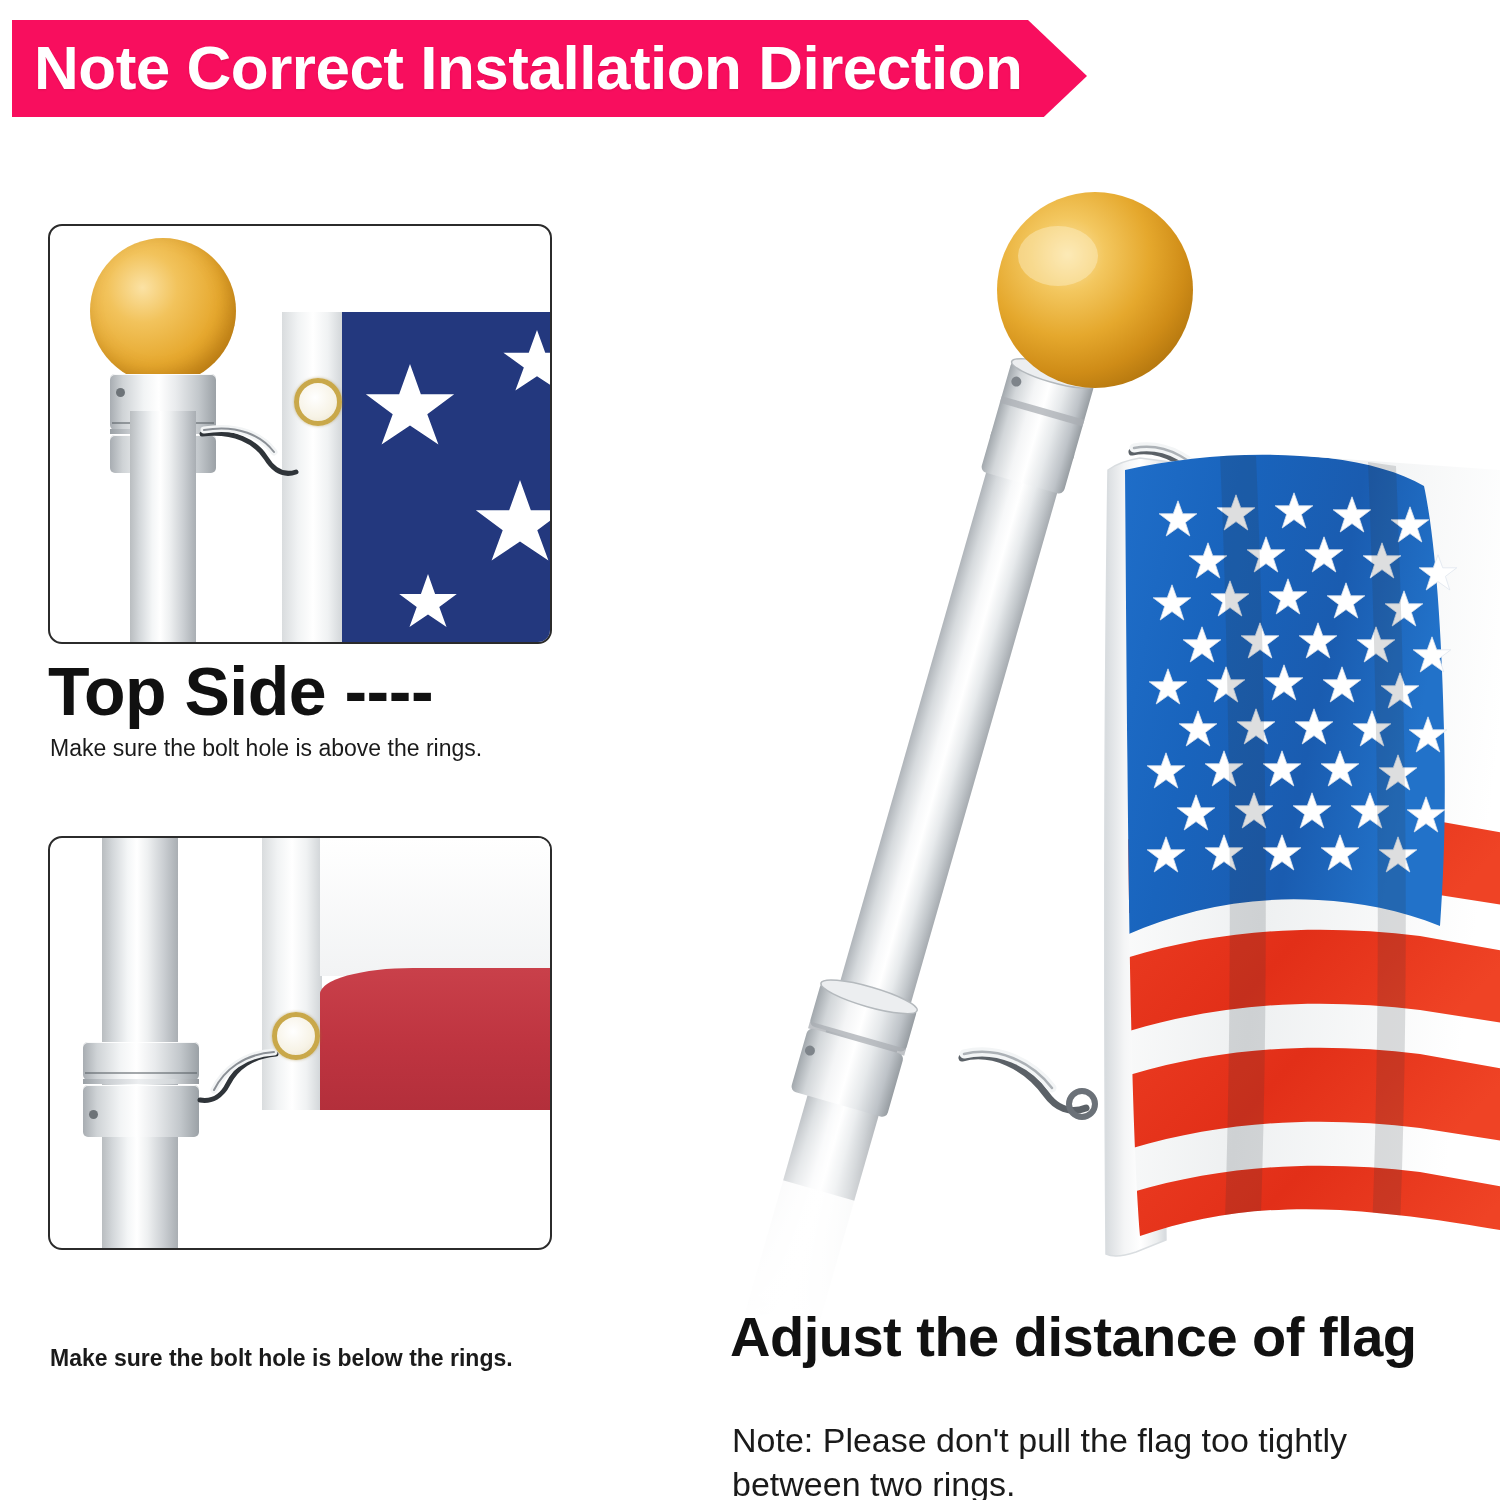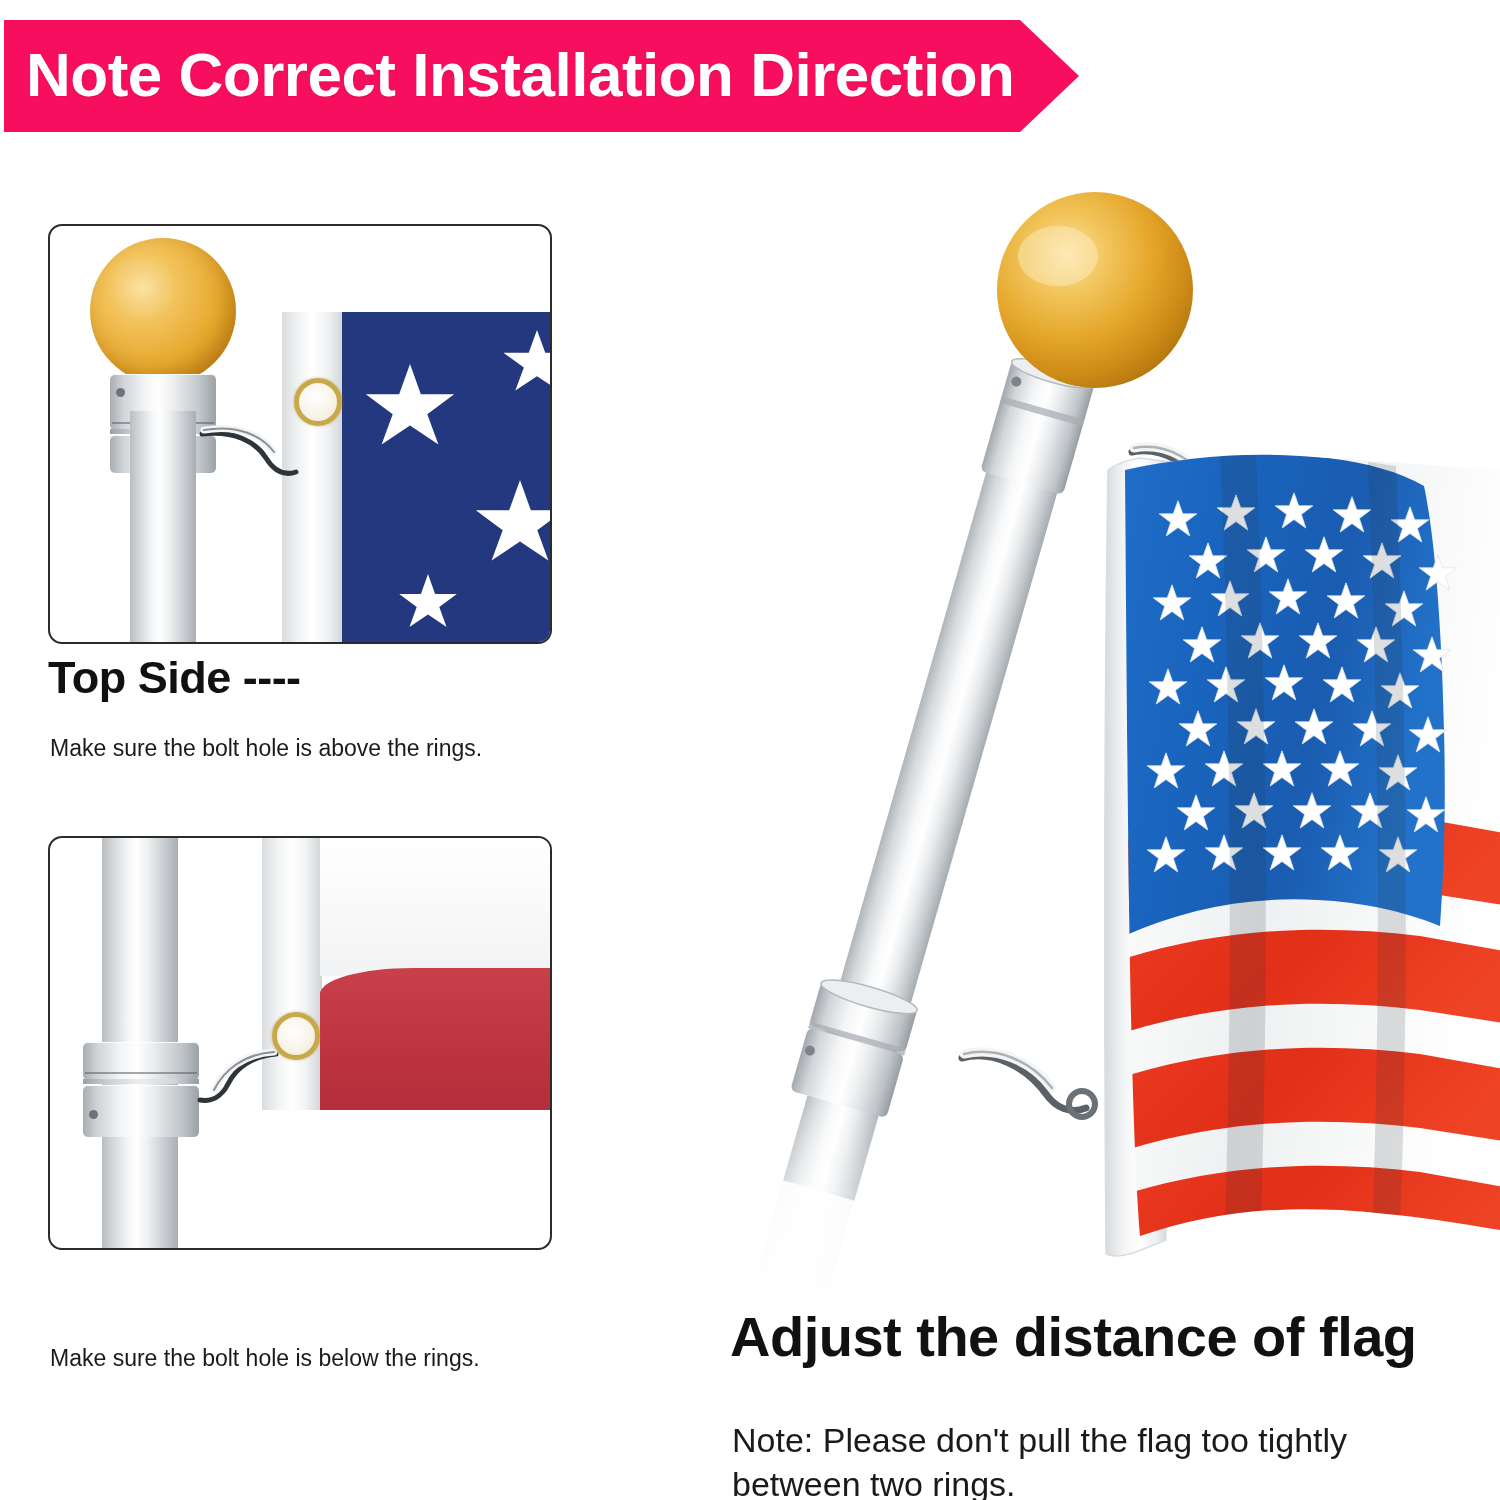--- a/index.html
+++ b/index.html
@@ -11,22 +11,22 @@
   }
   #page {
     position: relative;
     width: 1500px; height: 1500px;
     background: #ffffff;
   }
 
   
   .banner {
     position: absolute;
-    left: 4px; top: 20px;
-    width: 1075px; height: 112px;
+    left: 12px; top: 20px;
+    width: 1075px; height: 97px;
   }
   .banner-shape {
     position: absolute;
     inset: 0;
     background: #f80e5e;
     clip-path: polygon(0 0, 1016px 0, 1075px 56px, 1016px 112px, 0 112px);
   }
   .banner-text {
     position: absolute;
     left: 22px; top: 50%;
@@ -135,36 +135,36 @@
     background: #ffffff;
     clip-path: polygon(50% 0%, 61.8% 34.5%, 98% 34.5%, 68.8% 57%, 80.9% 91.5%,
                        50% 70%, 19.1% 91.5%, 31.2% 57%, 2% 34.5%, 38.2% 34.5%);
   }
 
   
   .cap-title {
     position: absolute;
     color: #111111;
     font-weight: bold;
-    font-size: 45px;
+    font-size: 68px;
     letter-spacing: -0.5px;
     white-space: nowrap;
     font-family: "Liberation Sans Narrow", "Liberation Sans", sans-serif;
   }
   .cap-body {
     position: absolute;
     color: #1a1a1a;
     font-size: 23px;
     line-height: 1.30;
     font-family: "Liberation Sans Narrow", "Liberation Sans", sans-serif;
   }
   #cap-top-title    { left: 48px;  top: 652px; }
   #cap-top-body     { left: 50px;  top: 734px; width: 660px; }
   #cap-bottom-title { left: 48px;  top: 1262px; }
-  #cap-bottom-body  { left: 50px;  top: 1344px; width: 660px; }
+  #cap-bottom-body  { left: 50px;  top: 1344px; width: 660px; font-weight: bold; }
   #cap-main-title   { left: 730px; top: 1304px; font-size: 56px; }
   #cap-main-body    { left: 732px; top: 1418px; width: 660px; font-size: 34px; }
 
   
   #hero {
     position: absolute;
     left: 700px; top: 170px;
     width: 800px; height: 1190px;
   }
   #hero svg { display: block; }

